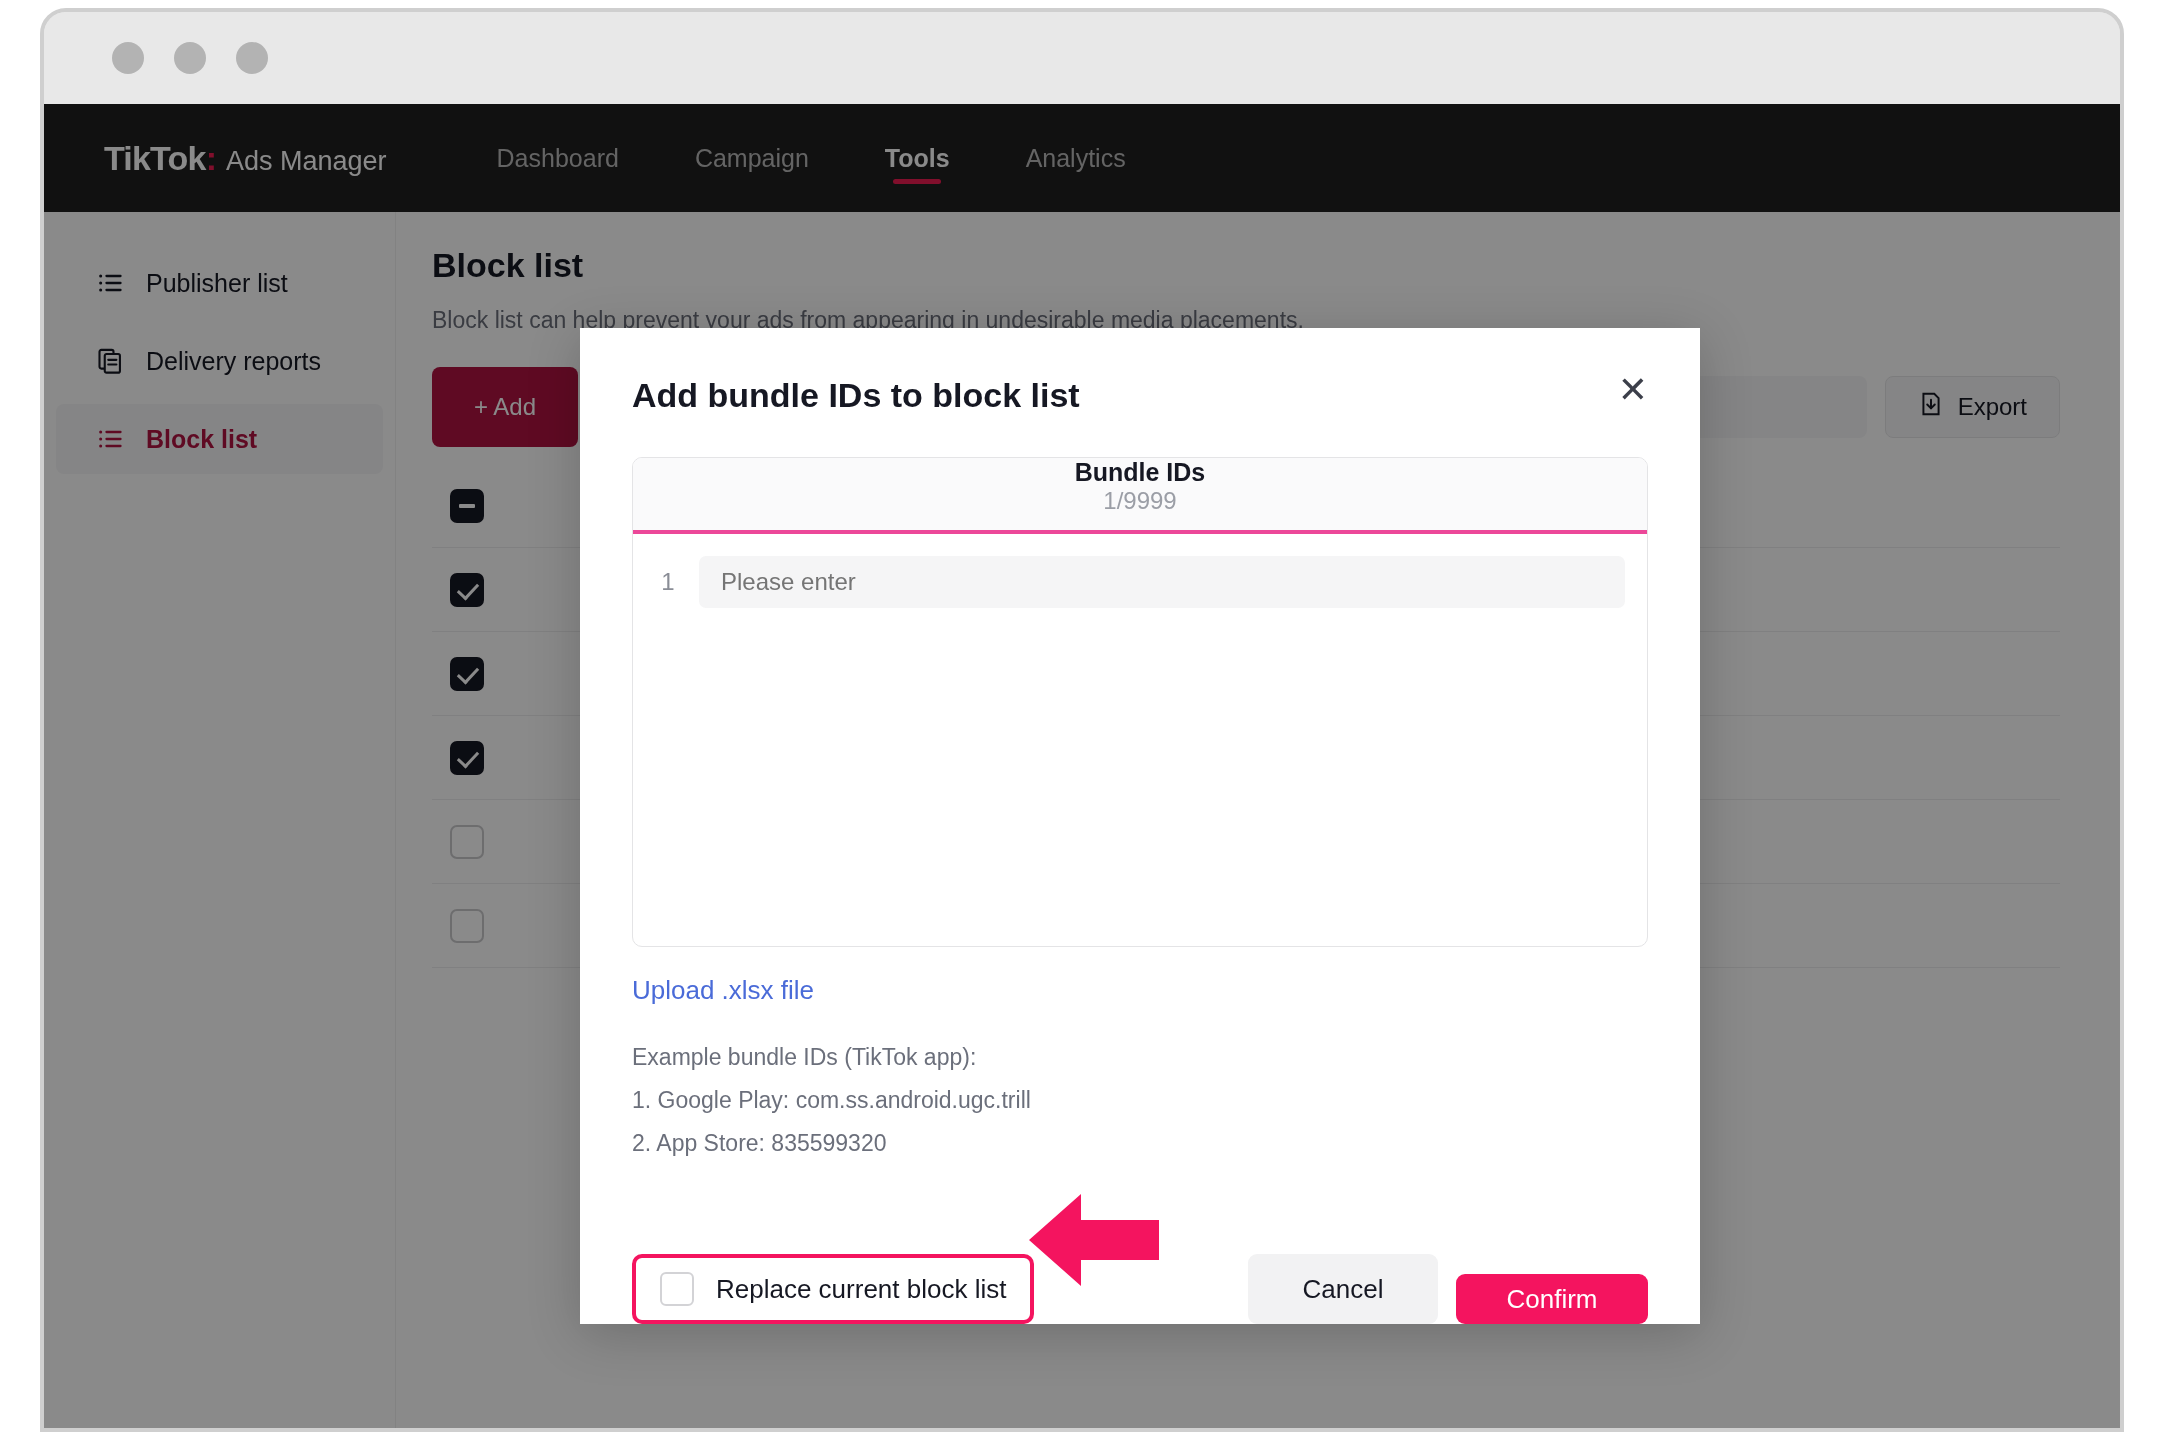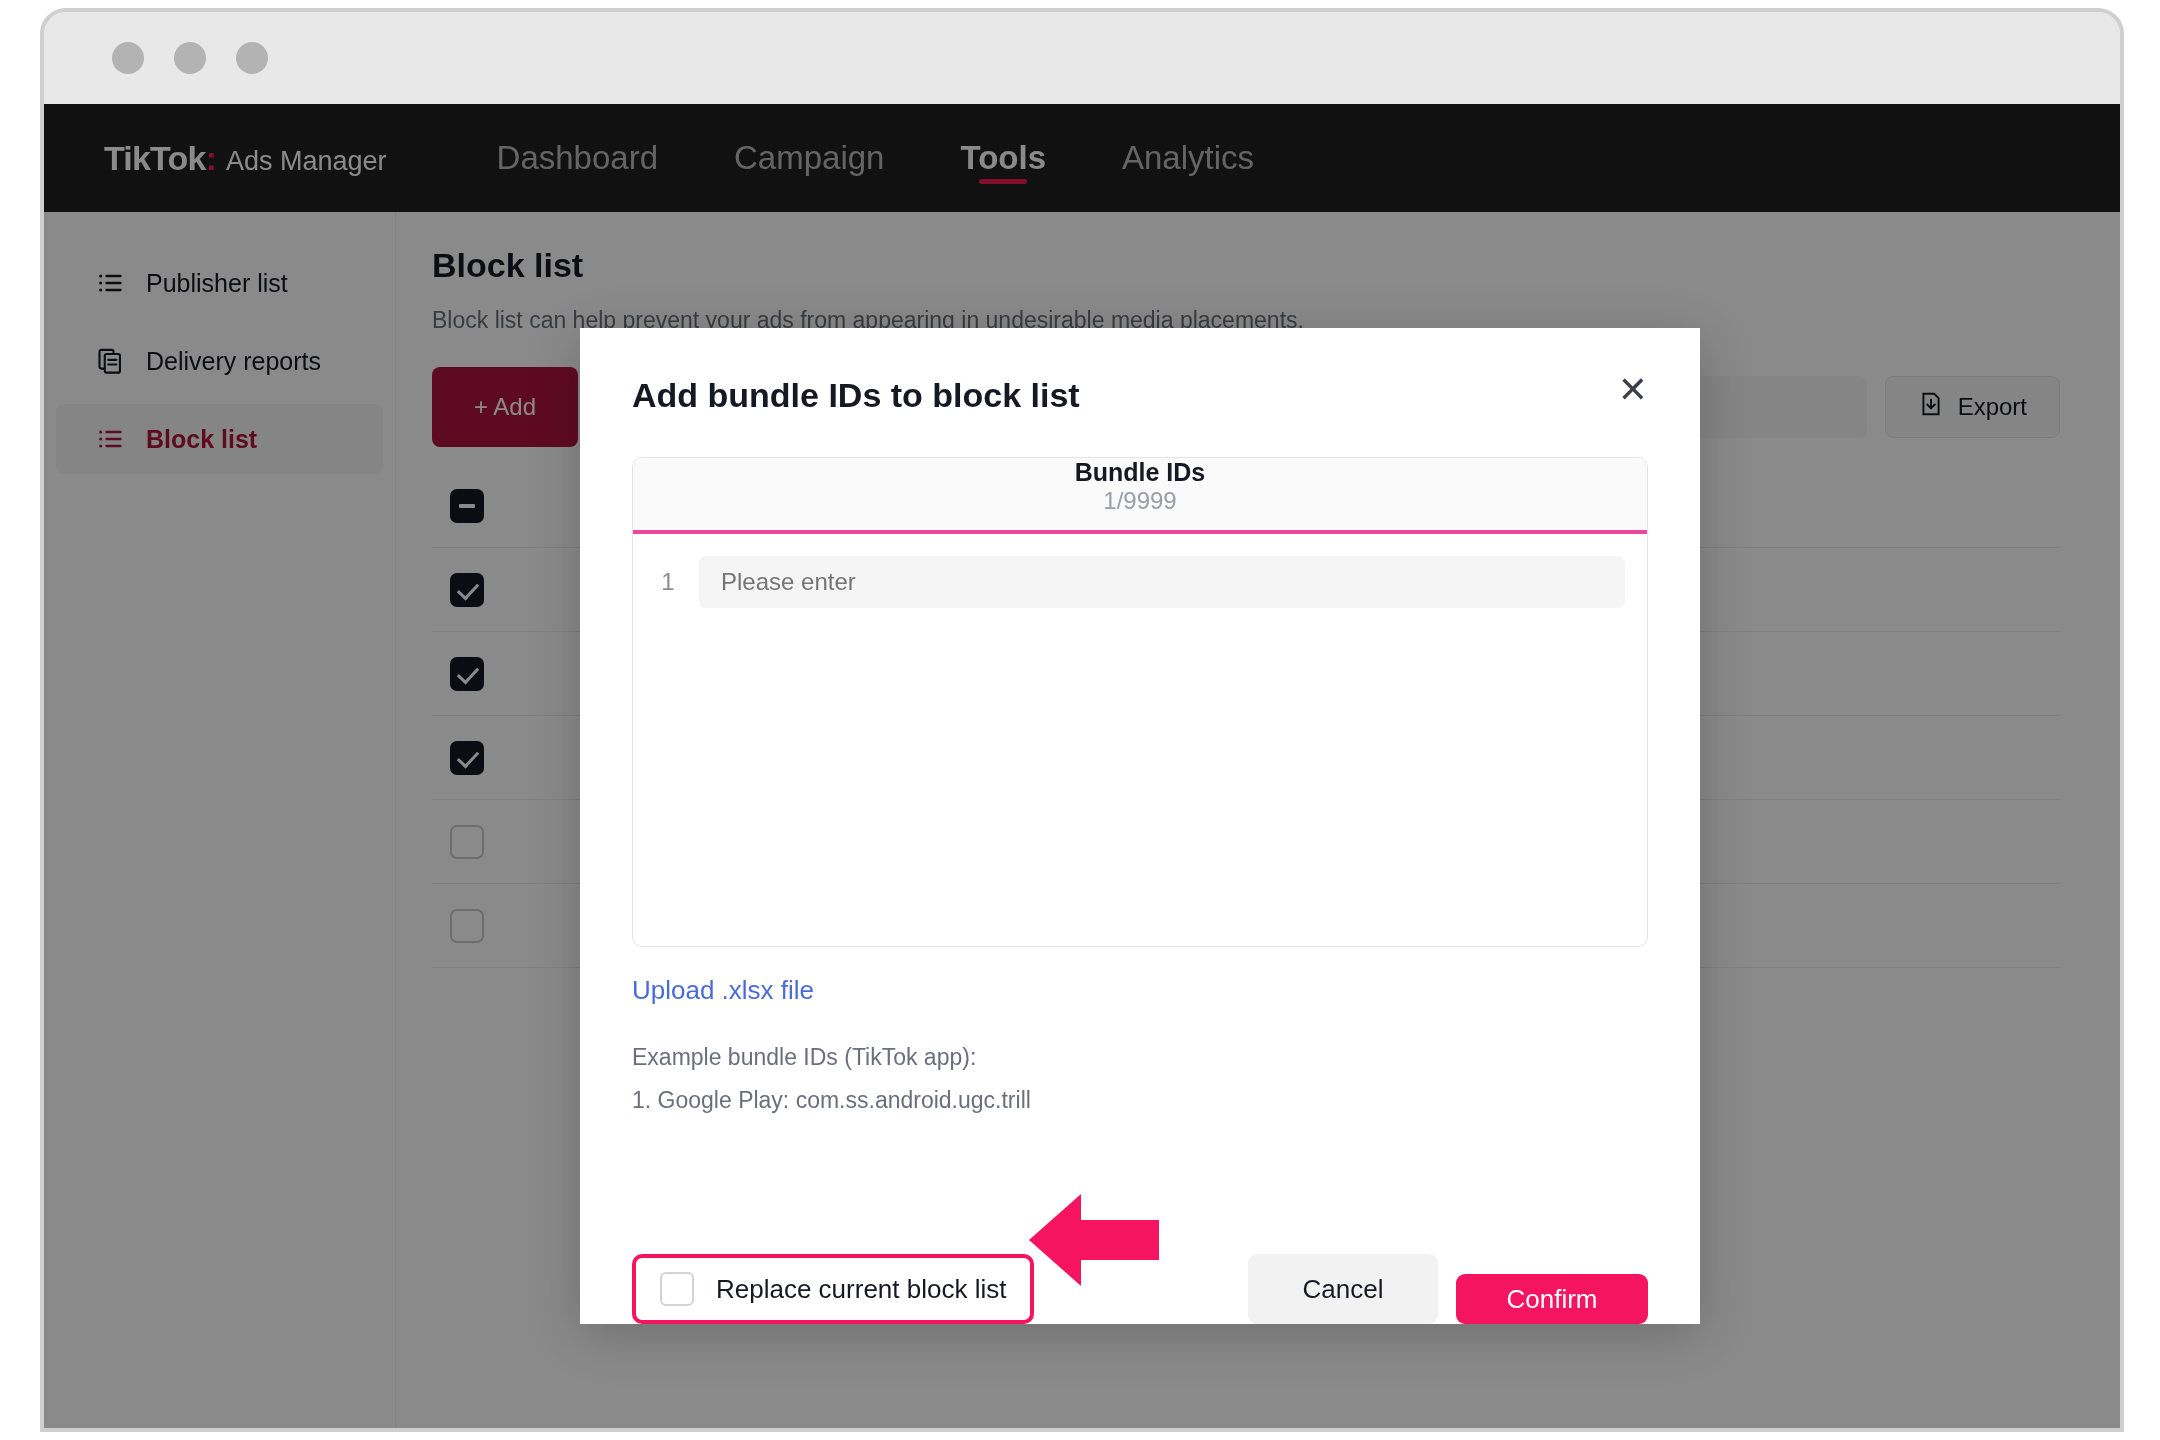--- a/index.html
+++ b/index.html
@@ -56,21 +56,21 @@
   #brand-sub { color: #ffffff; font-size: 27px; font-weight: normal; }
   #nav-items {
     display: flex;
     align-items: center;
     margin-left: 72px;
     gap: 0;
   }
   .nav-item {
     position: relative;
     color: #b9b9b9;
-    font-size: 33px;
+    font-size: 25px;
     padding: 0 38px;
     height: 108px;
     display: flex;
     align-items: center;
     cursor: pointer;
   }
   .nav-item.active { color: #ffffff; font-weight: bold; }
   .nav-item.active .nav-underline {
     position: absolute;
     bottom: 28px; left: 50%;
@@ -490,20 +490,21 @@
         <span class="id-num">1</span>
         <input class="id-input" type="text" placeholder="Please enter" style="">
       </div>
     </div>
 
     <a id="upload-link">Upload .xlsx file</a>
 
     <div id="examples">
       <div>Example bundle IDs (TikTok app):</div>
       <div>1. Google Play: com.ss.android.ugc.trill</div>
+      <div>2. App Store: 835599320</div>
     </div>
 
     <div id="modal-footer">
       <div id="replace-wrap">
         <span id="replace-cb"></span>
         <span id="replace-label">Replace current block list</span>
       </div>
       <div id="footer-spacer"></div>
       <button id="cancel-button">Cancel</button>
       <button id="confirm-button">Confirm</button>

